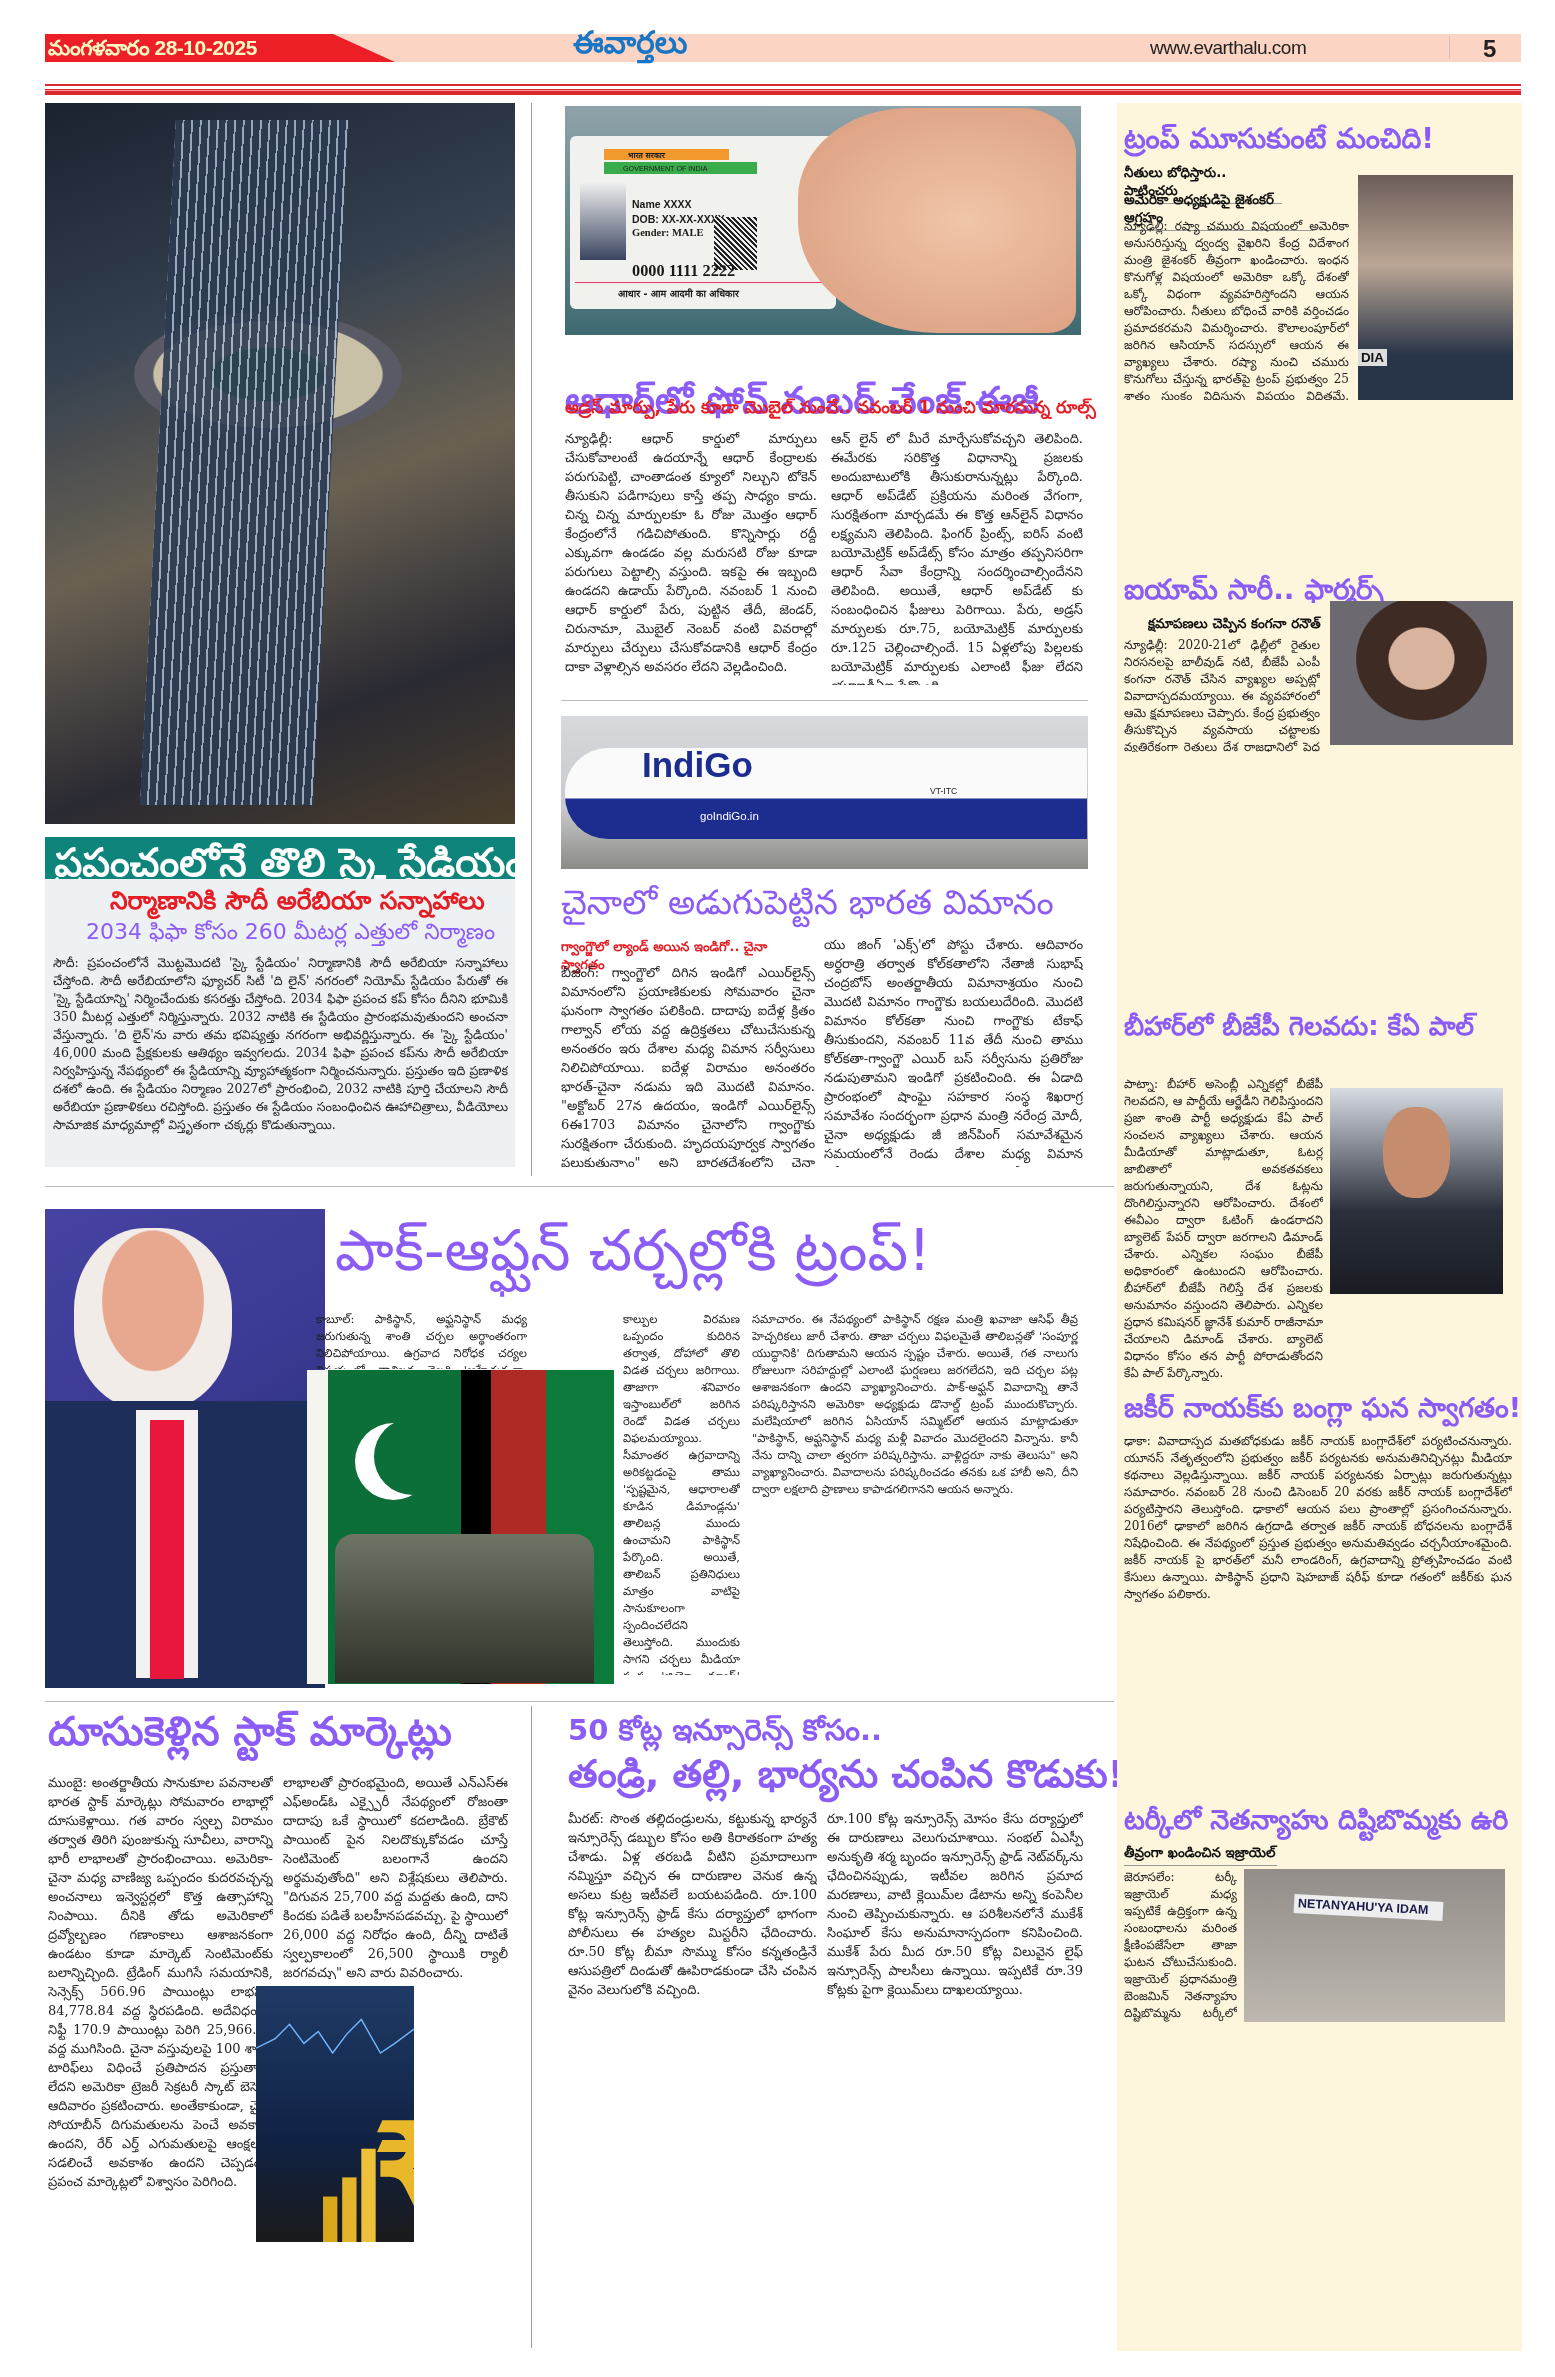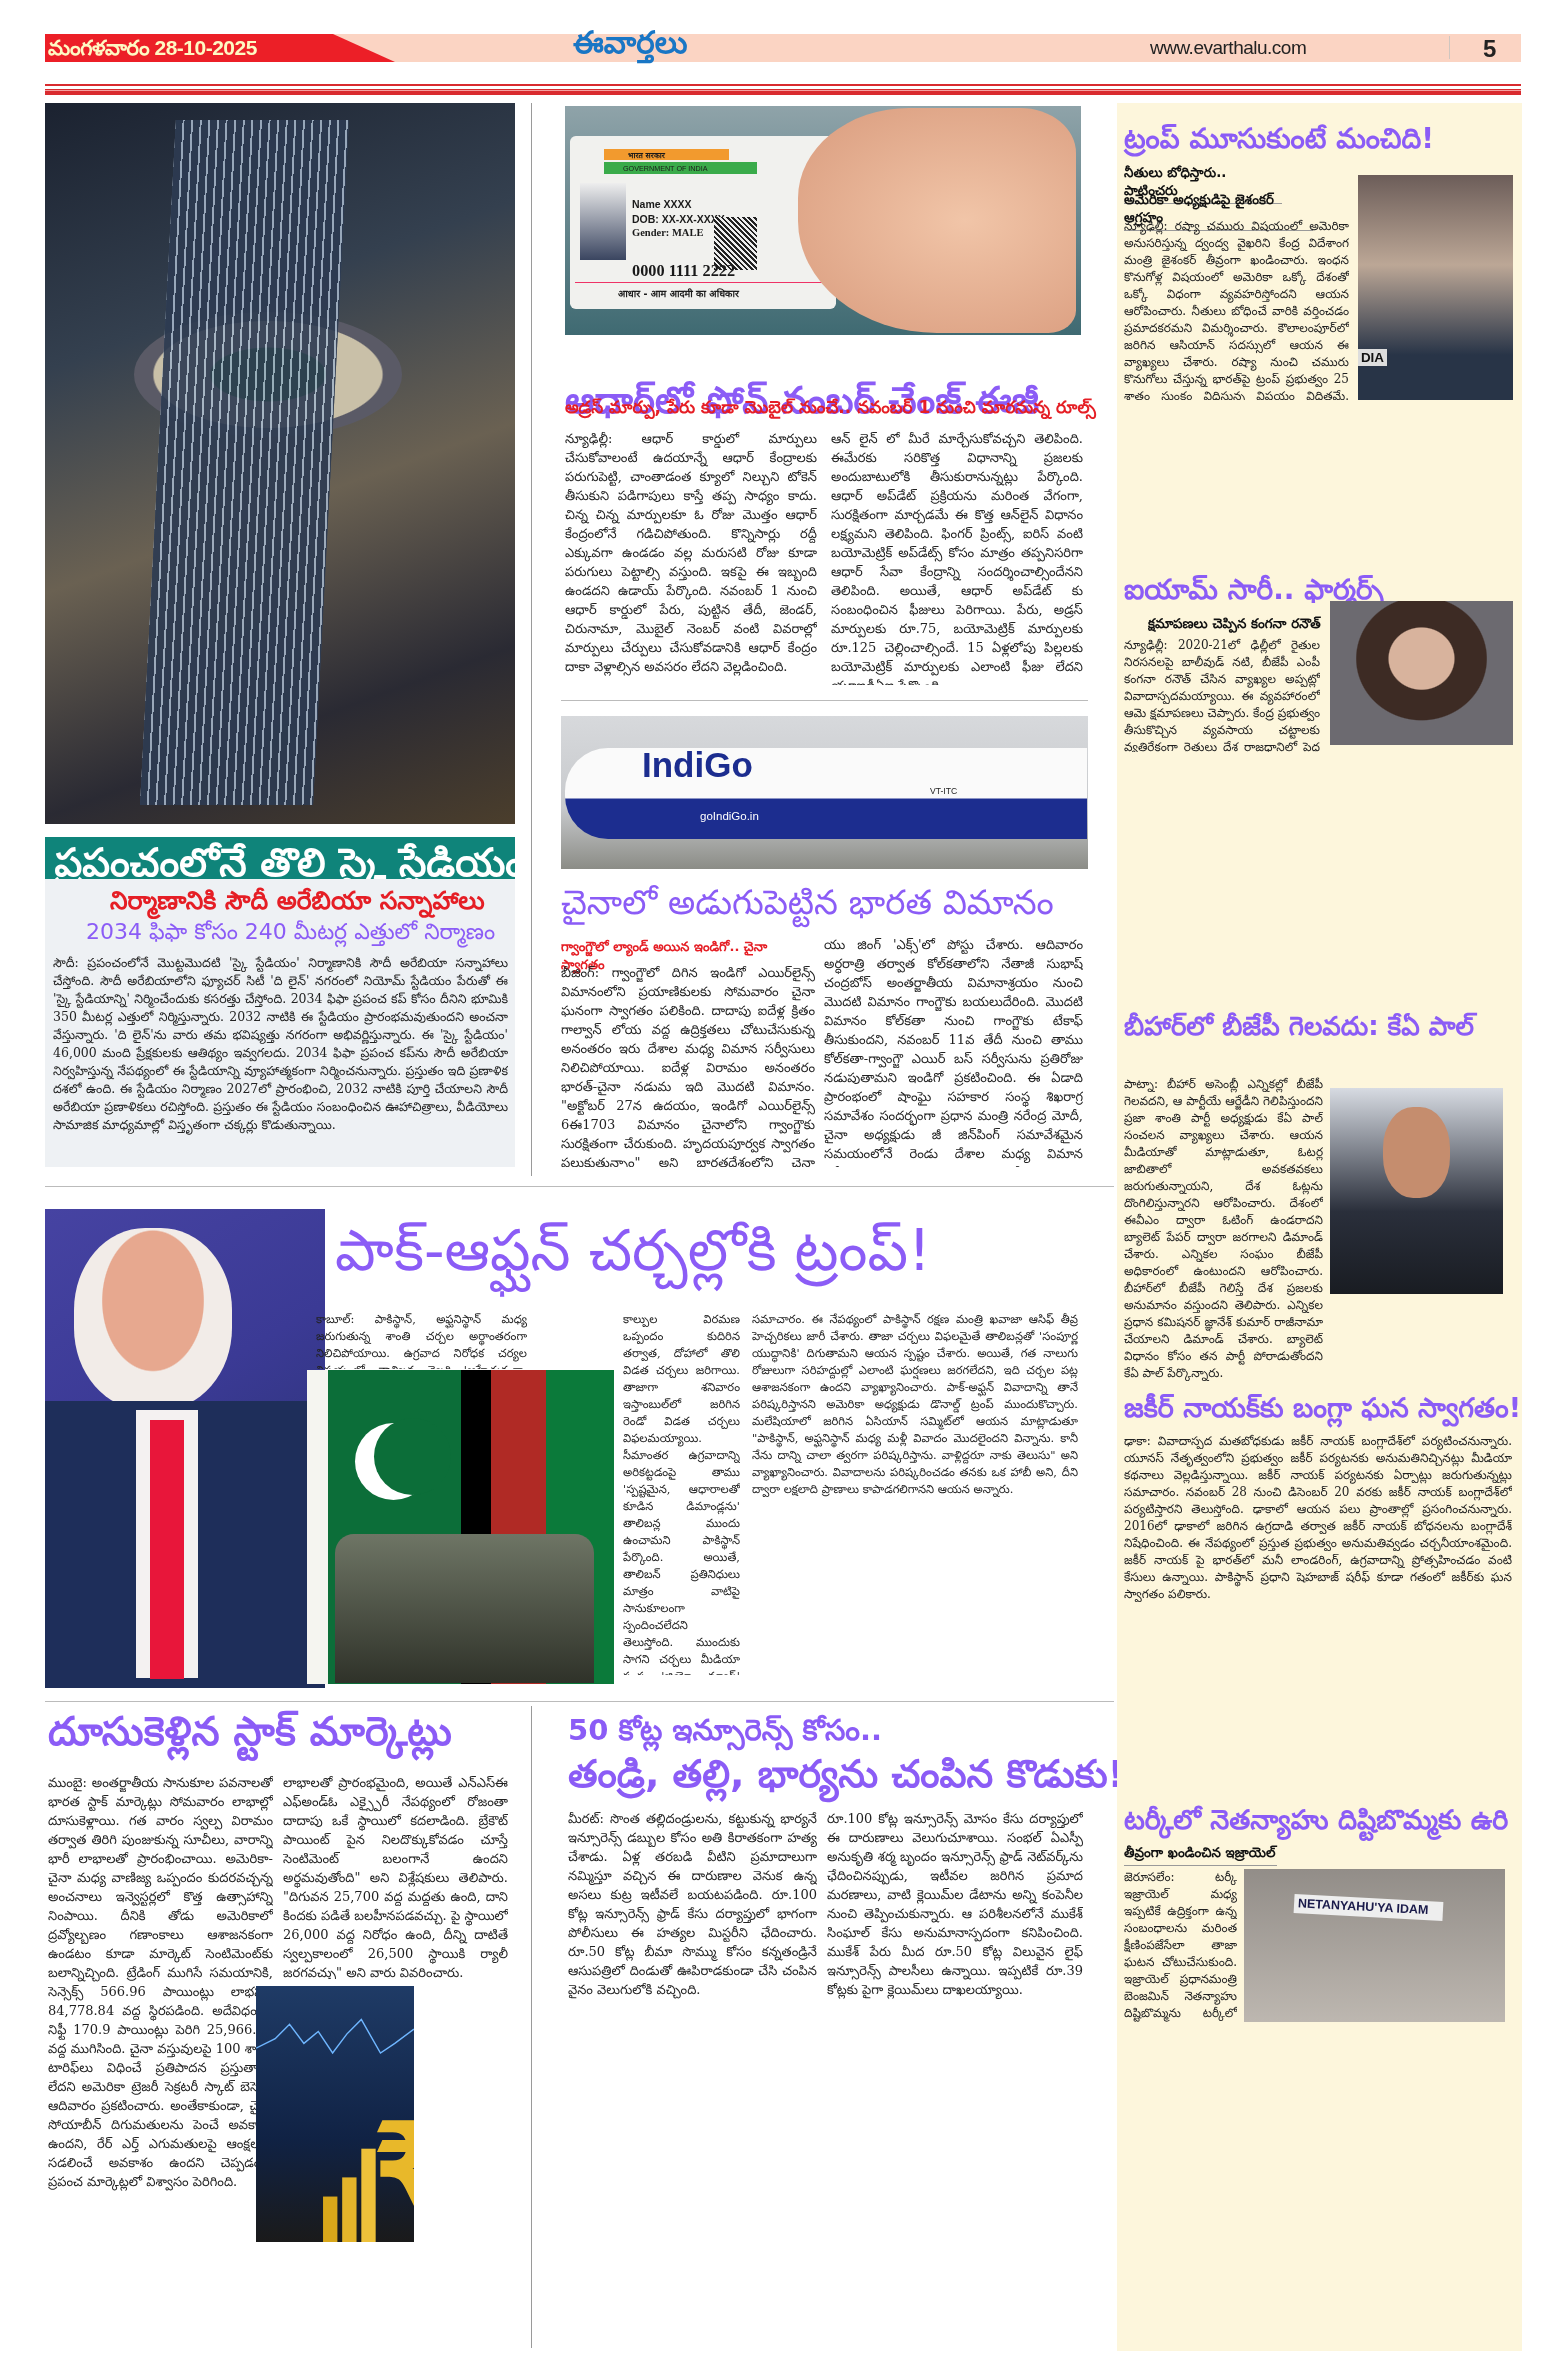--- a/index.html
+++ b/index.html
@@ -66,21 +66,21 @@
 <div class="abs rule2b"></div>
 
 <div class="abs img img-stadium"></div>
 <div class="abs stadium-bowl"></div>
 <div class="abs tower"></div>
 <div class="abs teal-band">
   <div class="hl">ప్రపంచంలోనే తొలి స్కై స్టేడియం</div>
 </div>
 <div class="abs stadium-sub-bg"></div>
 <div class="abs red-sub" style="left:110px; top:886px; font-size:25px;">నిర్మాణానికి సౌదీ అరేబియా సన్నాహాలు</div>
-<div class="abs hl-black" style="left:86px; top:919px; font-size:22px; font-weight:normal;">2034 ఫిఫా కోసం 240 మీటర్ల ఎత్తులో నిర్మాణం</div>
+<div class="abs hl-black" style="left:86px; top:919px; font-size:22px; font-weight:normal;">2034 ఫిఫా కోసం 260 మీటర్ల ఎత్తులో నిర్మాణం</div>
 <div class="abs body-text" style="left:53px; top:954px; width:455px; height:211px; overflow:hidden; font-size:12.5px; line-height:18px;">సౌదీ: ప్రపంచంలోనే మొట్టమొదటి 'స్కై స్టేడియం' నిర్మాణానికి సౌదీ అరేబియా సన్నాహాలు చేస్తోంది. సౌదీ అరేబియాలోని ఫ్యూచర్ సిటీ 'ది లైన్' నగరంలో నియోమ్ స్టేడియం పేరుతో ఈ 'స్కై స్టేడియాన్ని' నిర్మించేందుకు కసరత్తు చేస్తోంది. 2034 ఫిఫా ప్రపంచ కప్ కోసం దీనిని భూమికి 350 మీటర్ల ఎత్తులో నిర్మిస్తున్నారు. 2032 నాటికి ఈ స్టేడియం ప్రారంభమవుతుందని అంచనా వేస్తున్నారు. 'ది లైన్'ను వారు తమ భవిష్యత్తు నగరంగా అభివర్ణిస్తున్నారు. ఈ 'స్కై స్టేడియం' 46,000 మంది ప్రేక్షకులకు ఆతిథ్యం ఇవ్వగలదు. 2034 ఫిఫా ప్రపంచ కప్‌ను సౌదీ అరేబియా నిర్వహిస్తున్న నేపథ్యంలో ఈ స్టేడియాన్ని వ్యూహాత్మకంగా నిర్మించనున్నారు. ప్రస్తుతం ఇది ప్రణాళిక దశలో ఉంది. ఈ స్టేడియం నిర్మాణం 2027లో ప్రారంభించి, 2032 నాటికి పూర్తి చేయాలని సౌదీ అరేబియా ప్రణాళికలు రచిస్తోంది. ప్రస్తుతం ఈ స్టేడియం సంబంధించిన ఊహాచిత్రాలు, వీడియోలు సామాజిక మాధ్యమాల్లో విస్తృతంగా చక్కర్లు కొడుతున్నాయి.</div>
 <div class="abs col-rule" style="left:531px; top:103px; height:1073px;"></div>
 
 <div class="abs img img-aadhaar"></div>
 <div class="abs card">
   <div style="position:absolute; left:34px; top:13.4px; width:125px; height:10.5px; background:#f29a2e;"></div>
   <div style="position:absolute; left:58px; top:14.4px; font-size:7.7px; font-weight:bold;">भारत सरकार</div>
   <div style="position:absolute; left:34px; top:26px; width:153px; height:11.5px; background:#3aab4a;"></div>
   <div style="position:absolute; left:53px; top:28px; font-size:7.2px; font-family:'Liberation Sans',sans-serif;">GOVERNMENT OF INDIA</div>
   <div style="position:absolute; left:9.6px; top:47px; width:46px; height:77px; background:linear-gradient(180deg,#eee,#3a4560);"></div>

